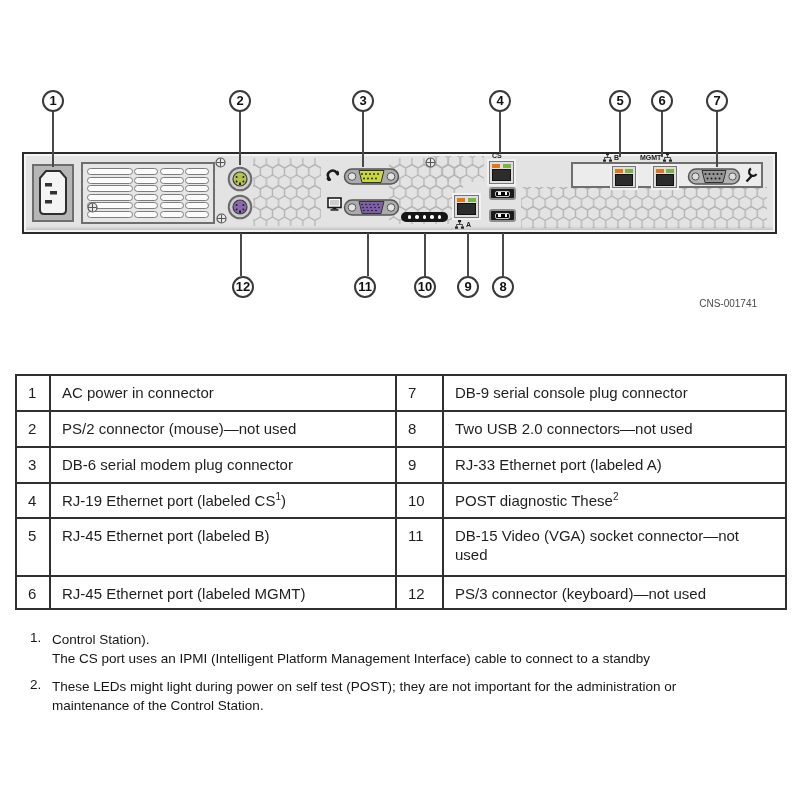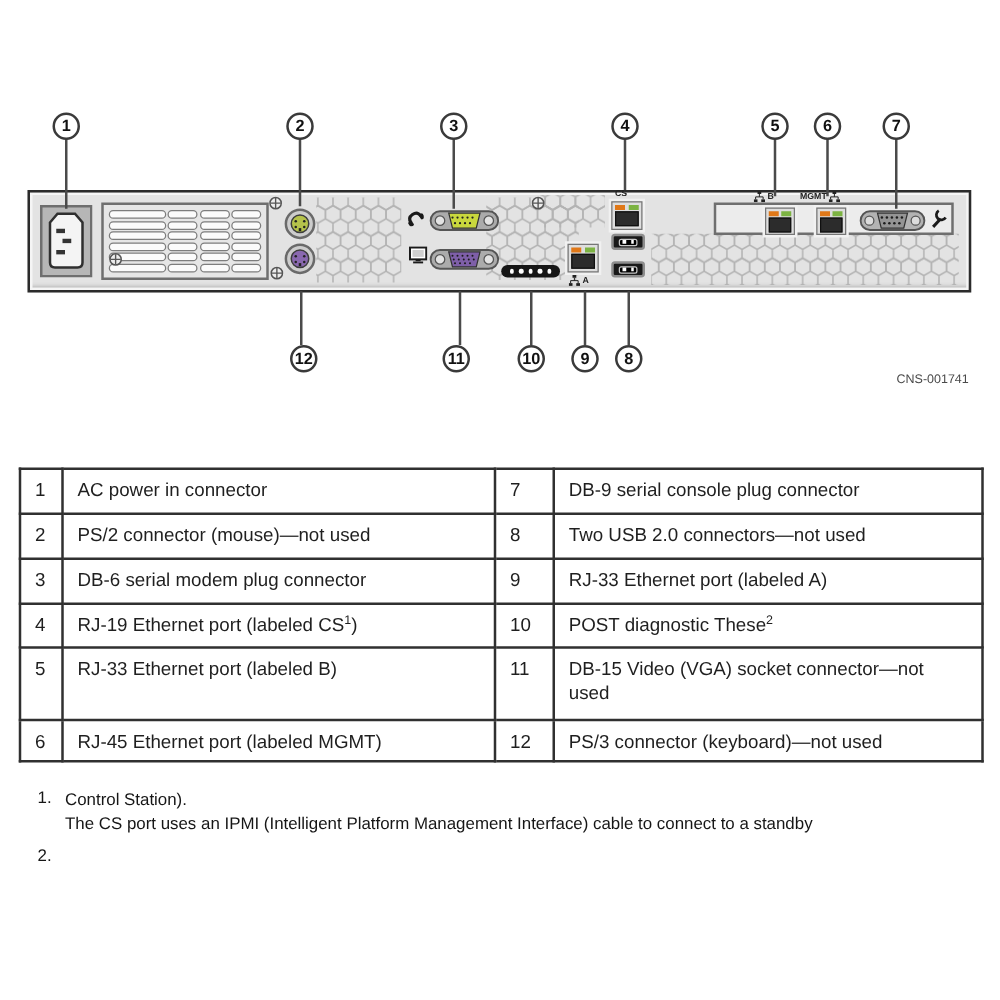--- a/index.html
+++ b/index.html
@@ -38,21 +38,21 @@
   .usb .pill i{display:block;width:2.5px;height:2.5px;background:#fff;}
 
   .ledstrip{position:absolute;left:377px;top:58px;width:47px;height:10px;background:#161616;
             border-radius:5px;display:flex;align-items:center;justify-content:space-around;padding:0 5px;}
   .ledstrip i{display:block;width:3.5px;height:3.5px;border-radius:50%;background:#fff;}
 
   .recess{position:absolute;left:547px;top:8px;width:192px;height:26px;background:#ececec;
           border:2px solid #6f6f6f;}
 
   .plabel{position:absolute;font-size:7px;font-weight:bold;color:#222;display:flex;align-items:center;gap:2px;z-index:4;}
-  .cns{position:absolute;left:655px;top:298px;width:120px;text-align:right;font-size:10px;color:#4a4a4a;}
+  .cns{position:absolute;left:637px;top:298px;width:120px;text-align:right;font-size:10px;color:#4a4a4a;}
 
   
   table.legend{position:absolute;left:15px;top:374px;width:770px;border-collapse:collapse;table-layout:fixed;}
   table.legend td{border:2px solid #303030;font-size:15px;color:#1f1f1f;vertical-align:top;
                   padding:8px 4px 0 11px;line-height:1.25;}
   td.num{padding-left:10px;}
   sup{font-size:10px;line-height:0;}
   .wrap-narrow{display:block;max-width:288px;}
 
   
@@ -392,21 +392,21 @@
       <td><span>RJ-33 Ethernet port (labeled A)</span><sup></sup><span></span></td>
     </tr>
     <tr style="height:35px">
       <td class="num">4</td>
       <td><span>RJ-19 Ethernet port (labeled CS</span><sup>1</sup><span>)</span></td>
       <td class="num">10</td>
       <td><span>POST diagnostic These</span><sup>2</sup><span></span></td>
     </tr>
     <tr style="height:58px">
       <td class="num">5</td>
-      <td><span>RJ-33 Ethernet port (labeled B)</span><sup></sup><span></span></td>
+      <td><span>RJ-45 Ethernet port (labeled B)</span><sup></sup><span></span></td>
       <td class="num">11</td>
       <td>
             <span class="wrap-narrow"><span>DB-15 Video (VGA) socket connector—not used</span><sup></sup><span></span></span>
           </td>
     </tr>
     <tr style="height:33px">
       <td class="num">6</td>
       <td><span>RJ-45 Ethernet port (labeled MGMT)</span><sup></sup><span></span></td>
       <td class="num">12</td>
       <td><span>PS/3 connector (keyboard)—not used</span><sup></sup><span></span></td>
@@ -417,16 +417,20 @@
   <div class="footnotes">
     <div class="fnote">
       <span class="fnum">1.</span>
       <span>
         <span class="fline" style="display:block">Control Station).</span>
         <span class="fline" style="display:block">The CS port uses an IPMI (Intelligent Platform Management Interface) cable to connect to a standby</span>
       </span>
     </div>
     <div class="fnote">
       <span class="fnum">2.</span>
+      <span>
+        <span class="fline" style="display:block">These LEDs might light during power on self test (POST); they are not important for the administration or</span>
+        <span class="fline" style="display:block">maintenance of the Control Station.</span>
+      </span>
     </div>
   </div>
 
 </div>
 
 </body></html>

